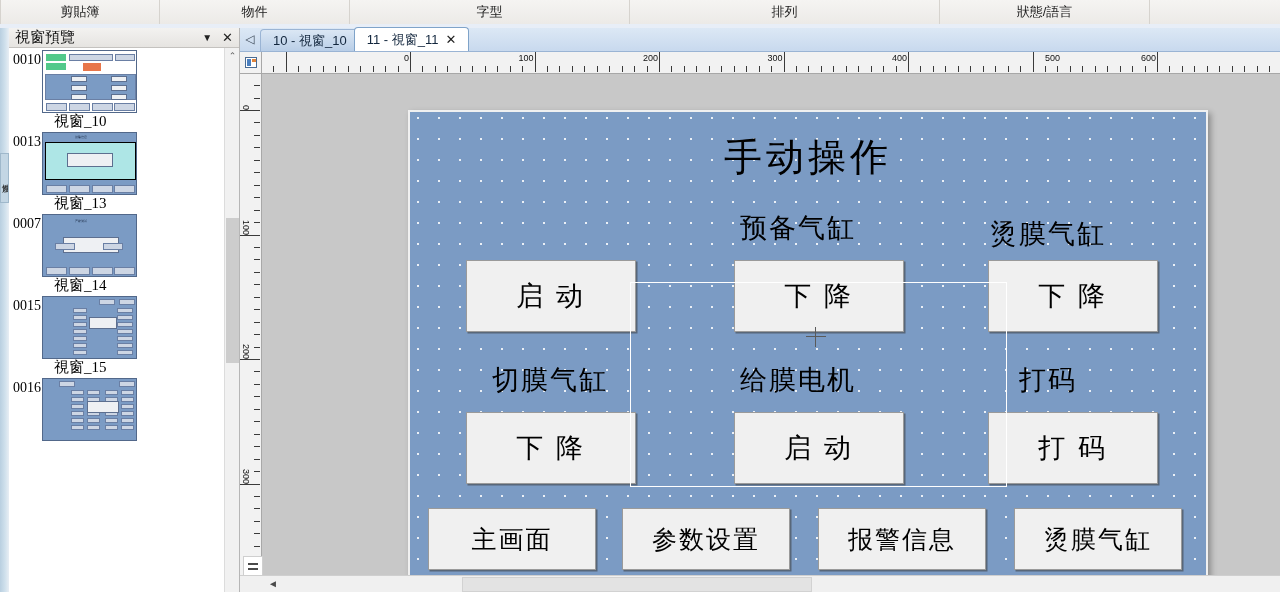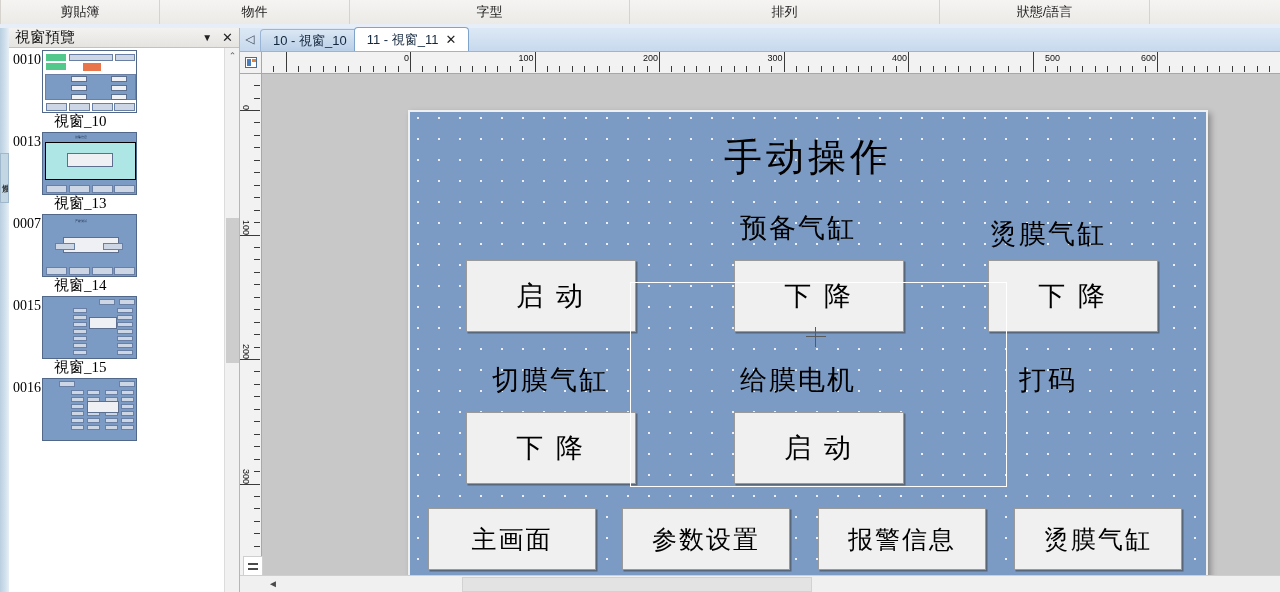--- a/index.html
+++ b/index.html
@@ -560,20 +560,21 @@
         <div class="hmi-btn" style="left:56px;top:148px;width:170px;height:72px;">启 动</div>
         <div class="hmi-btn" style="left:324px;top:148px;width:170px;height:72px;">下 降</div>
         <div class="hmi-btn" style="left:578px;top:148px;width:170px;height:72px;">下 降</div>
 
         <div class="hmi-label" style="left:20px;top:250px;width:240px;">切膜气缸</div>
         <div class="hmi-label" style="left:518px;top:250px;width:240px;">打码</div>
         <div class="hmi-label" style="left:268px;top:250px;width:240px;">给膜电机</div>
 
         <div class="hmi-btn" style="left:56px;top:300px;width:170px;height:72px;">下 降</div>
         <div class="hmi-btn" style="left:324px;top:300px;width:170px;height:72px;">启 动</div>
+        <div class="hmi-btn" style="left:578px;top:300px;width:170px;height:72px;">打 码</div>
 
         <div class="hmi-btn small" style="left:18px;top:396px;width:168px;height:62px;">主画面</div>
         <div class="hmi-btn small" style="left:212px;top:396px;width:168px;height:62px;">参数设置</div>
         <div class="hmi-btn small" style="left:408px;top:396px;width:168px;height:62px;">报警信息</div>
         <div class="hmi-btn small" style="left:604px;top:396px;width:168px;height:62px;">烫膜气缸</div>
 
         <div class="guide" style="left:220px;top:170px;width:1px;height:205px;"></div>
         <div class="guide" style="left:596px;top:170px;width:1px;height:205px;"></div>
         <div class="guide" style="left:220px;top:170px;width:377px;height:1px;"></div>
         <div class="guide" style="left:220px;top:374px;width:377px;height:1px;"></div>

